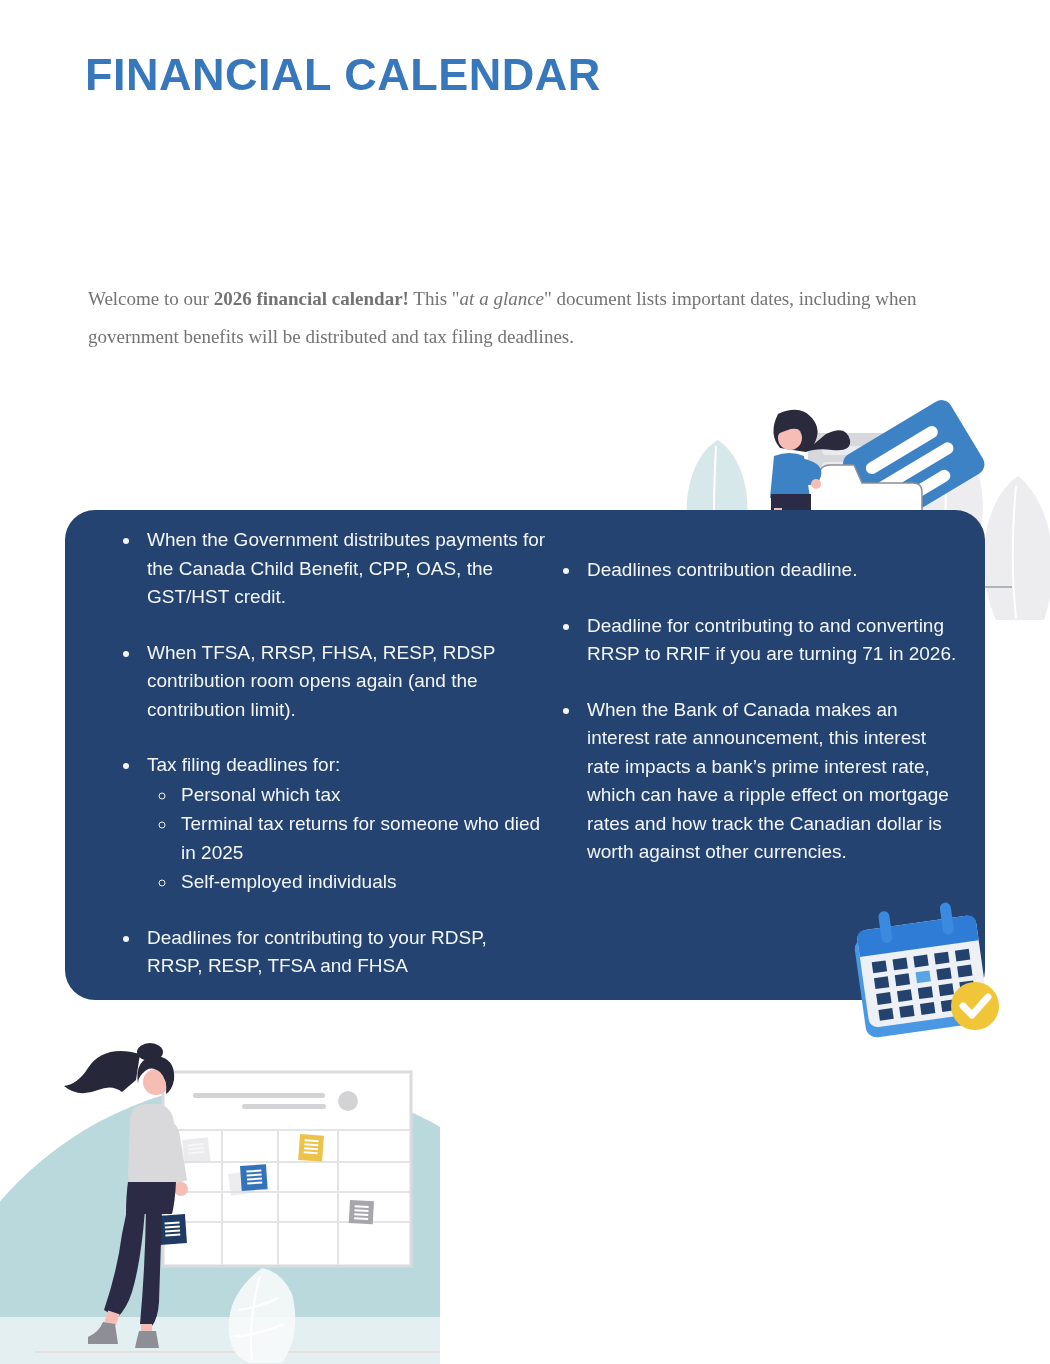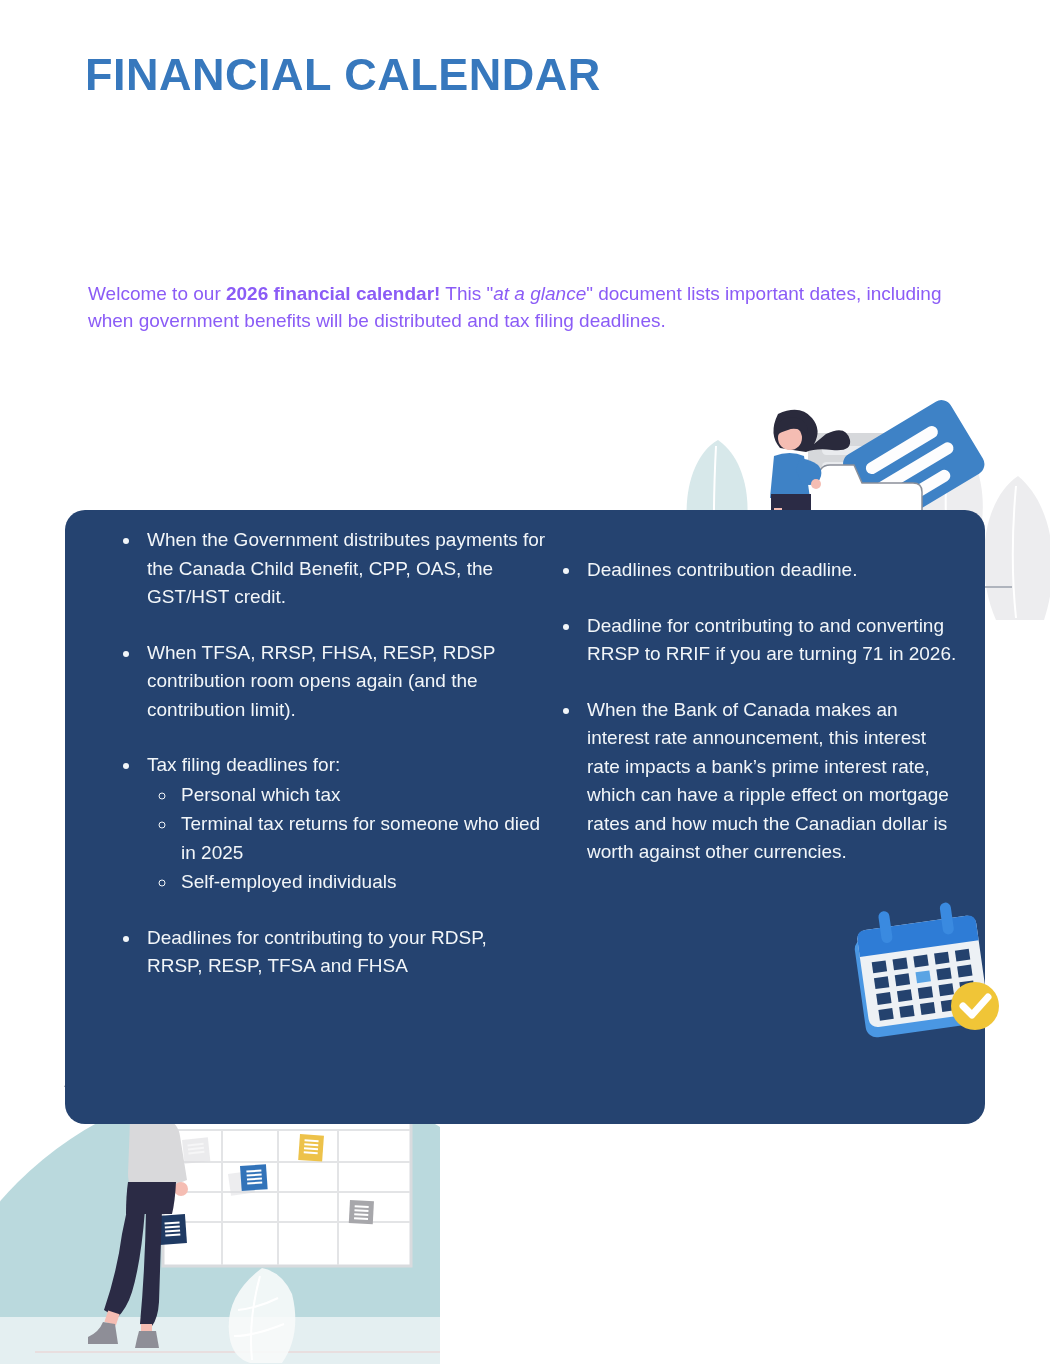--- a/index.html
+++ b/index.html
@@ -8,28 +8,28 @@
   .page {
     position:relative; width:1050px; height:1364px;
     background:#ffffff; overflow:hidden; margin:0 auto;
   }
   
   .title-block { position:absolute; left:85px; top:48px; color:#3778bd; }
   .title-year { font-size:92px; font-weight:700; letter-spacing:-3px; line-height:1.0; color:#3778bd; }
   .title-sub  { font-size:45px; font-weight:700; letter-spacing:0.5px; line-height:1.0; margin-top:4px; color:#3778bd; }
   
   .intro { position:absolute; left:88px; top:280px; width:892px;
-           font-size:19px; line-height:27px; color:#8b5cf6; }
+           font-size:19px; line-height:38px; color:#737373;font-family:Liberation Serif, serif; }
   .intro p + p { margin-top:28px; }
   .intro .em { font-style:italic; }
   .intro .b  { font-weight:700; }
   
   .highlight-box {
-    position:absolute; left:65px; top:510px; width:920px; height:614px;
-    background:#254370; border-radius:20px; z-index:2;
+    position:absolute; left:65px; top:510px; width:920px; height:490px;
+    background:#254370; border-radius:30px; z-index:2;
     color:#f2f6f9;
   }
   .box-cols { display:flex; padding:16px 26px 0 52px; }
   .box-col { font-size:19px; line-height:28.5px; }
   .box-col.left  { width:430px; }
   .box-col.right { width:400px; margin-left:10px; padding-top:30px; }
   .box-col ul { list-style:disc; padding-left:24px; }
   .box-col ul li { padding-left:6px; margin-bottom:27px; }
   .box-col ul li:last-child { margin-bottom:0; }
   .box-col ul ul { list-style:circle; padding-left:30px; margin-top:1px; }
@@ -118,21 +118,21 @@
               <li>Self-employed individuals</li>
             </ul>
           </li>
           <li>Deadlines for contributing to your RDSP, RRSP, RESP, TFSA and FHSA</li>
         </ul>
       </div>
       <div class="box-col right">
         <ul>
           <li>Deadlines contribution deadline.</li>
           <li>Deadline for contributing to and converting RRSP to RRIF if you are turning 71 in 2026.</li>
-          <li>When the Bank of Canada makes an interest rate announcement, this interest rate impacts a bank’s prime interest rate, which can have a ripple effect on mortgage rates and how much the Canadian dollar is worth against other currencies.</li>
+          <li>When the Bank of Canada makes an interest rate announcement, this interest rate impacts a bank’s prime interest rate, which can have a ripple effect on mortgage rates and how track the Canadian dollar is worth against other currencies.</li>
         </ul>
       </div>
     </div>
   </div>
 
   <div class="calendar-icon">
     <svg viewBox="0 0 155 148" width="155" height="148">
       <g transform="rotate(-8 77 74)">
         <rect x="10" y="36" width="122" height="100" rx="11" fill="#4a97e3"></rect>
         <rect x="14" y="28" width="120" height="98" rx="9" fill="#edf1f5"></rect>

